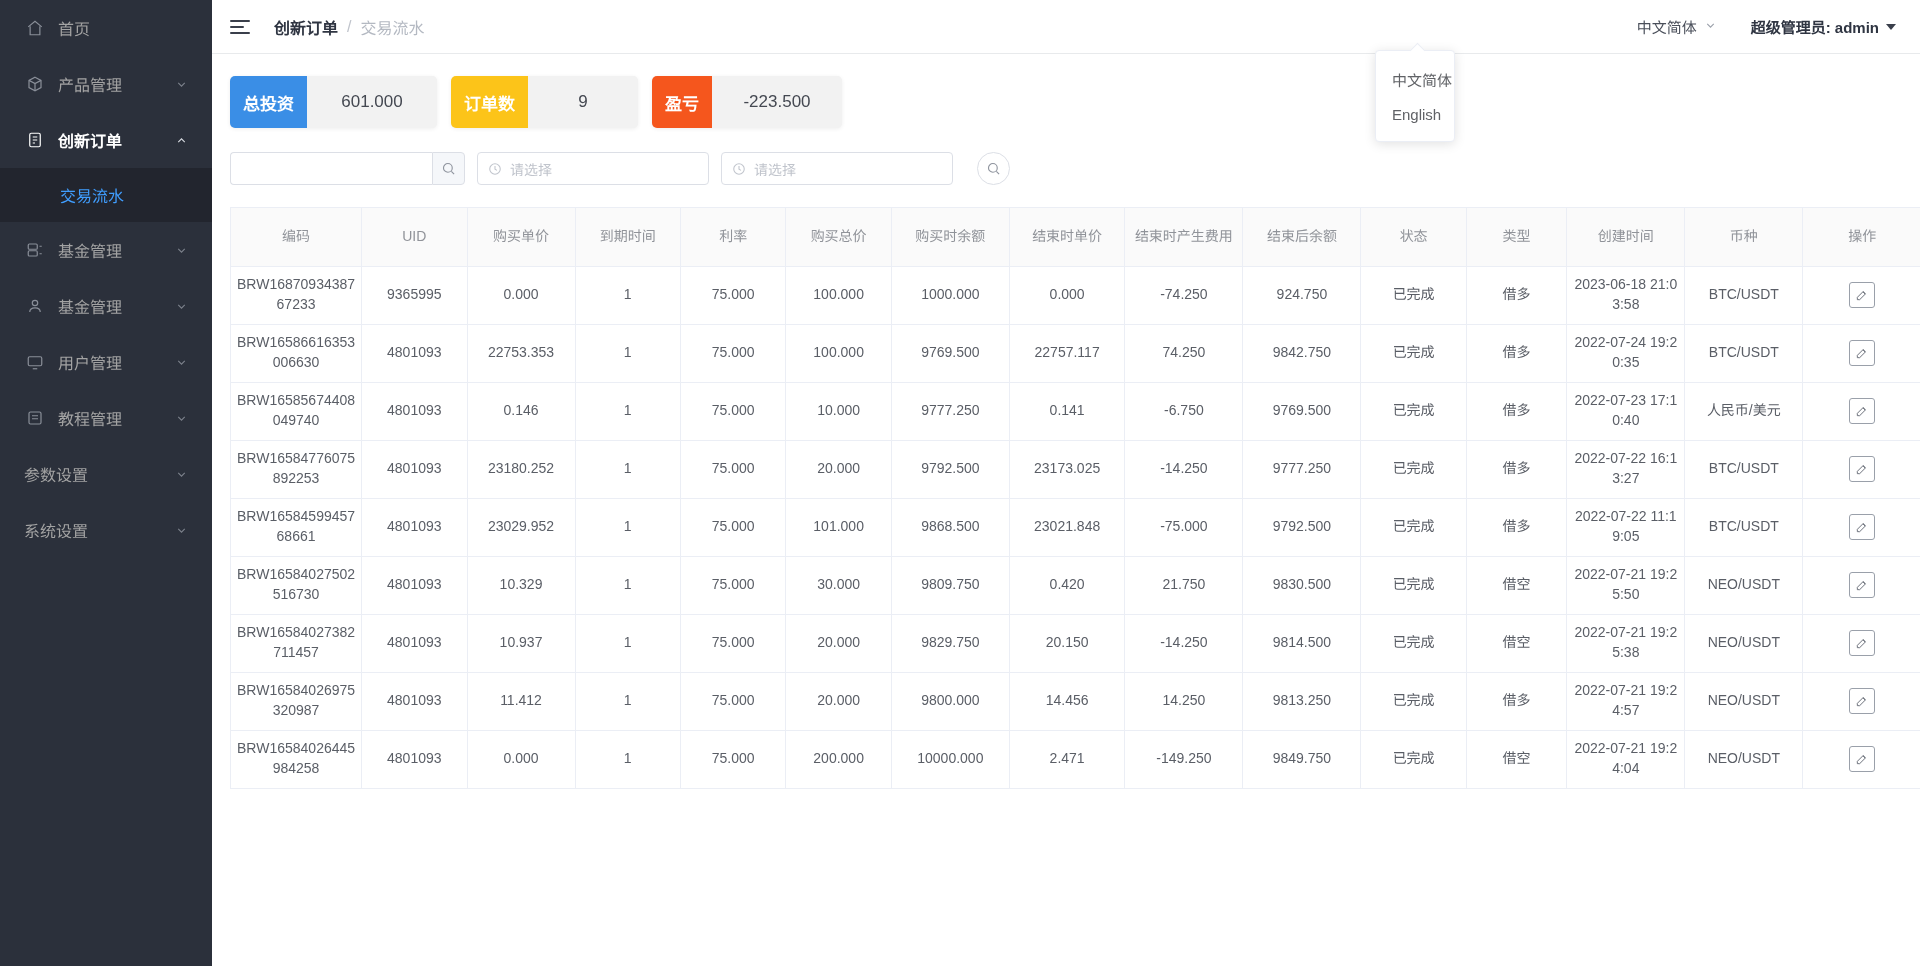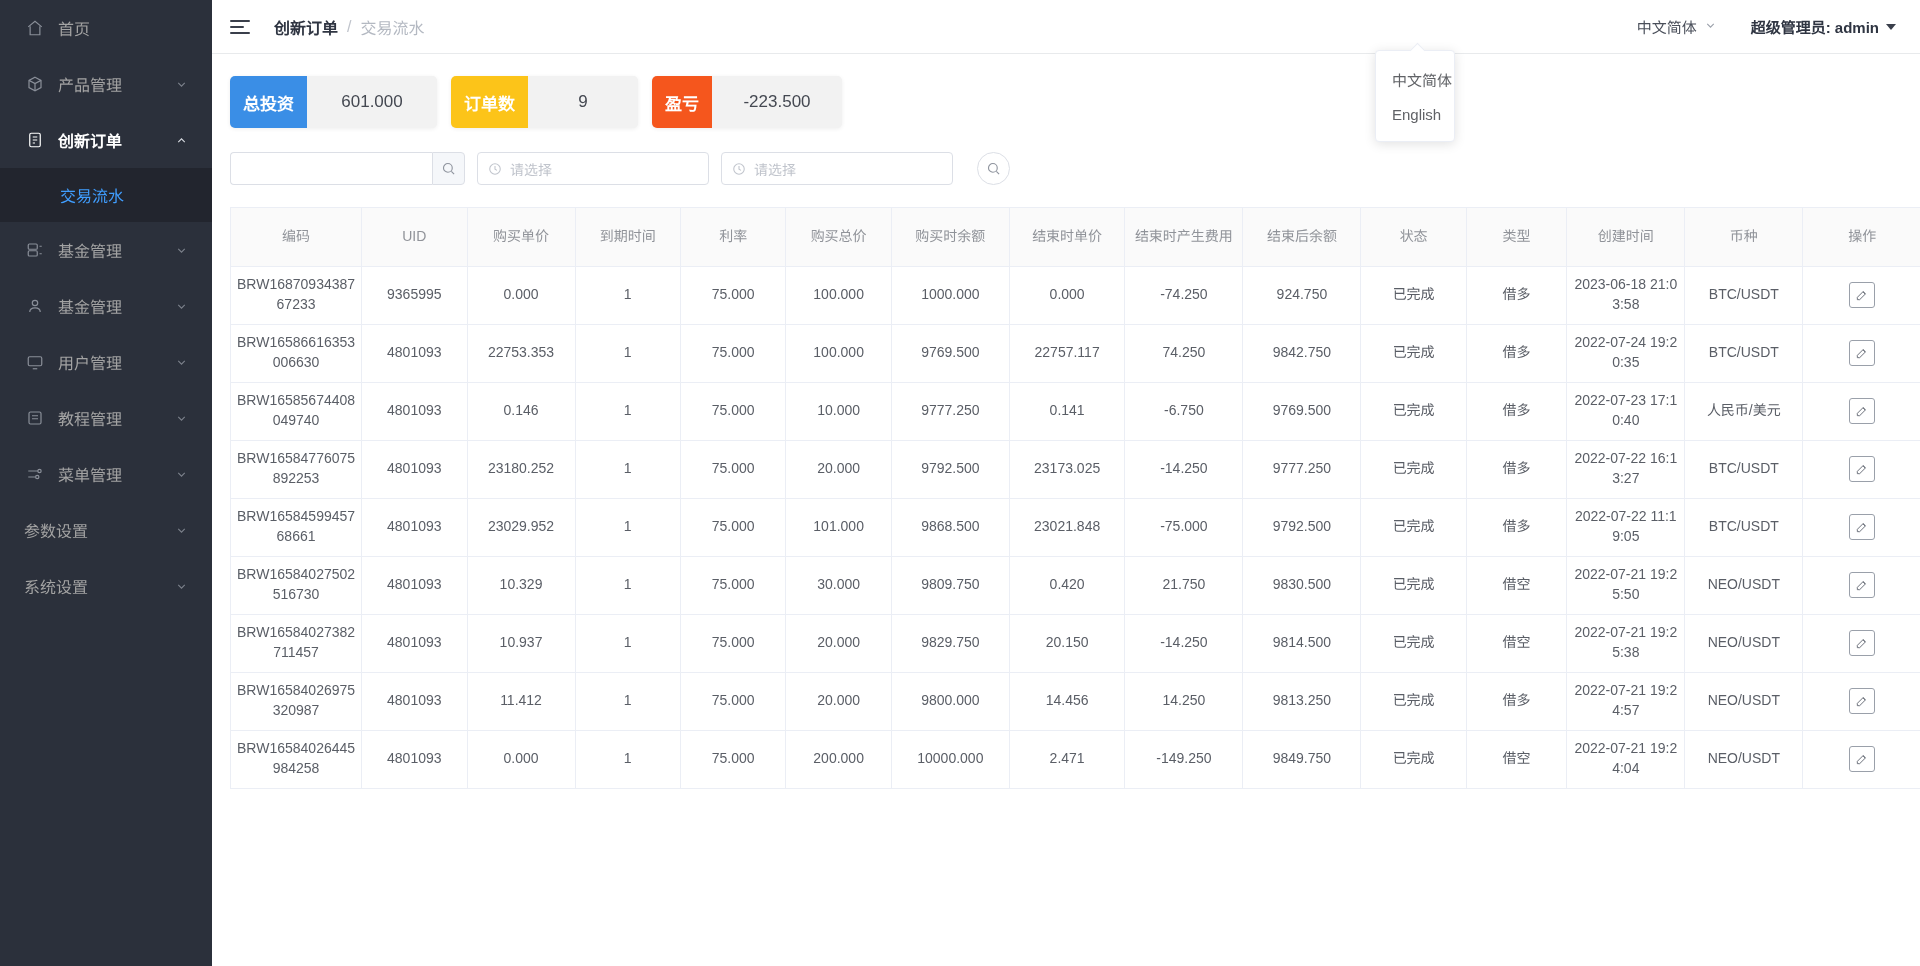--- a/index.html
+++ b/index.html
@@ -271,35 +271,20 @@
       </span>
       <span class="s-label">教程管理</span>
       <span class="s-arrow">
         <svg width="13" height="13" viewBox="0 0 24 24" fill="none" stroke="#7d828c" stroke-width="2">
             <path d="M6 9l6 6 6-6"></path>
           </svg>
       </span>
     </div>
 
 
-    <div class="side-item">
-      <span class="s-ico">
-        <svg width="18" height="18" viewBox="0 0 24 24" fill="none" stroke="#8a8f99" stroke-width="1.6">
-            <path d="M3 8h13M3 16h9"></path>
-            <circle cx="18" cy="8" r="2.2"></circle>
-            <circle cx="15" cy="16" r="2.2"></circle>
-          </svg>
-      </span>
-      <span class="s-label">菜单管理</span>
-      <span class="s-arrow">
-        <svg width="13" height="13" viewBox="0 0 24 24" fill="none" stroke="#7d828c" stroke-width="2">
-            <path d="M6 9l6 6 6-6"></path>
-          </svg>
-      </span>
-    </div>
 
 
     <div class="side-item no-icon">
       <span class="s-label">参数设置</span>
       <span class="s-arrow">
         <svg width="13" height="13" viewBox="0 0 24 24" fill="none" stroke="#7d828c" stroke-width="2">
             <path d="M6 9l6 6 6-6"></path>
           </svg>
       </span>
     </div>

